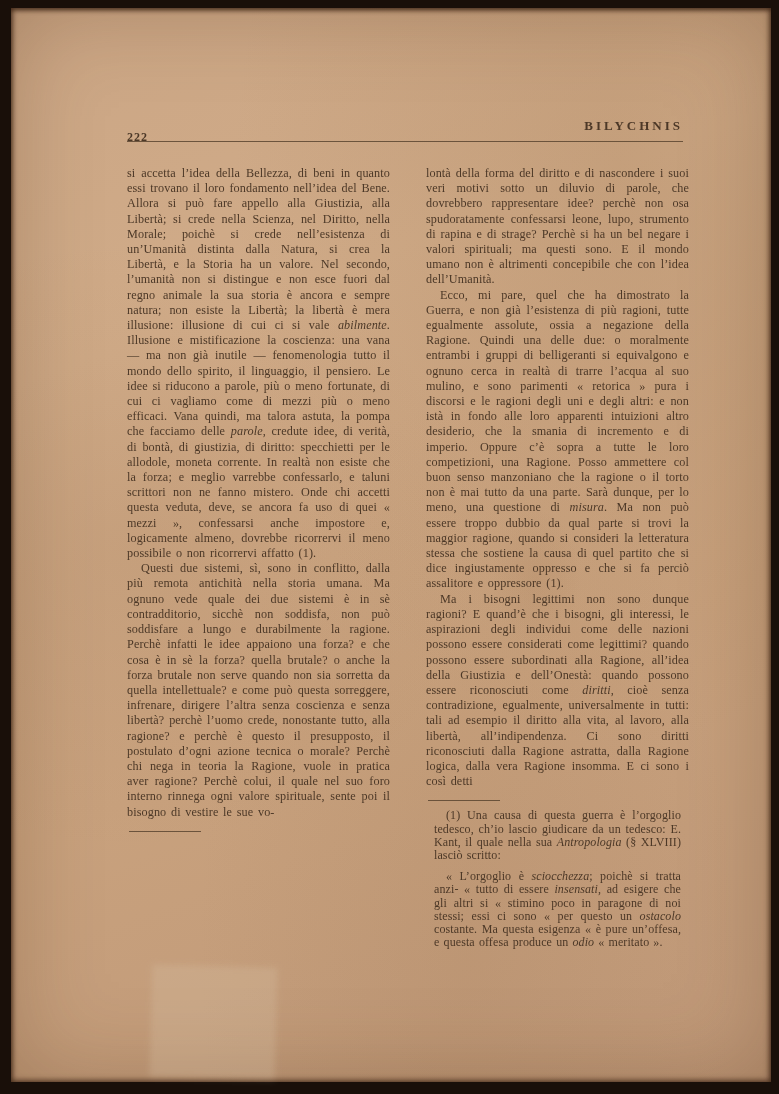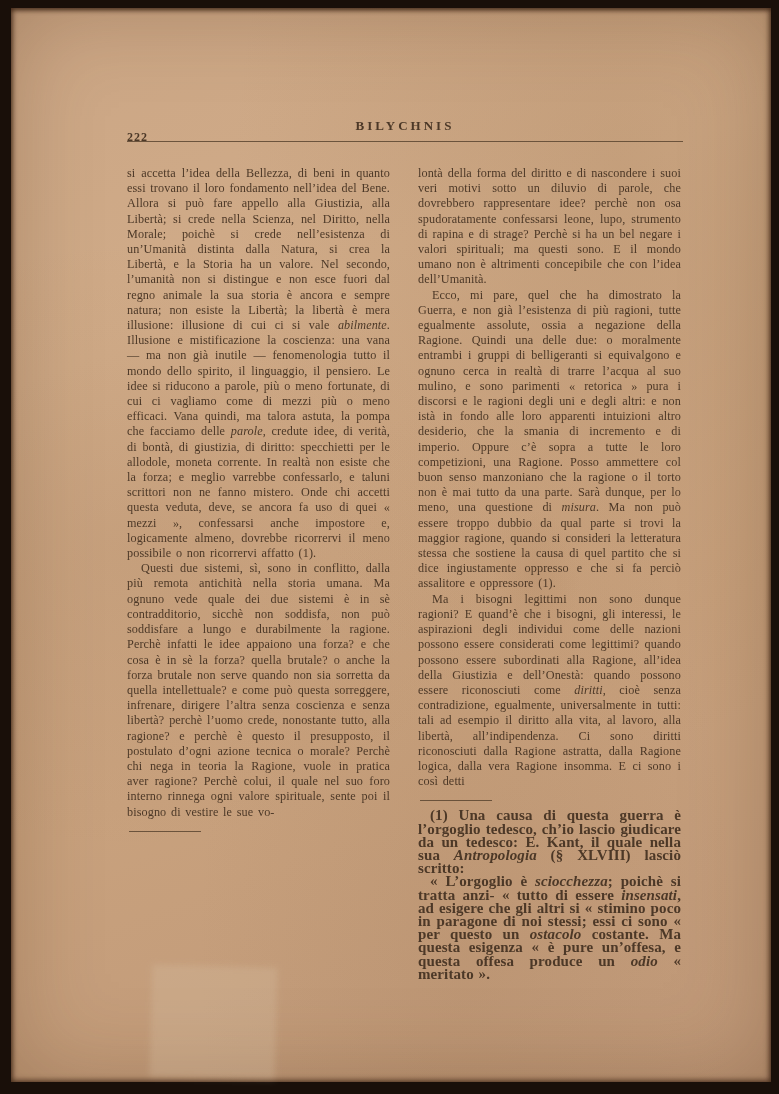--- a/index.html
+++ b/index.html
@@ -68,34 +68,34 @@
   .page-number {
     font-size: 12px;
     font-weight: bold;
     letter-spacing: 1px;
     margin-top: 12px;
   }
   .journal-title {
     position: absolute;
     left: 0;
     right: 0;
-    text-align: center;
+    text-align: right;
     font-size: 13px;
     letter-spacing: 3px;
     font-weight: bold;
   }
   .head-rule {
     border: 0;
     border-top: 1.5px solid #5b4530;
     margin: 3px 0 0 0;
     opacity: 0.85;
   }
   .columns {
     display: flex;
-    gap: 28px;
+    gap: 36px;
     margin-top: 24px;
   }
   .col {
     flex: 0 0 263px;
     width: 263px;
   }
   .col p {
     margin: 0;
     font-size: 12.2px;
     line-height: 15.2px;
@@ -107,26 +107,25 @@
     text-indent: 14px;
   }
   .fn-rule {
     border: 0;
     border-top: 1px solid #5b4530;
     width: 72px;
     margin: 11px 0 8px 2px;
     opacity: 0.85;
   }
   .footnotes p {
-    margin: 0;
-    font-size: 15px;
+    margin: 8px;
+    font-size: 12px;
     line-height: 13.2px;
     text-align: justify;
     word-spacing: 1px;
-    font-weight: bold;
   }
   .footnotes p.indent {
     text-indent: 12px;
   }
   i {
     font-style: italic;
   }
 </style>
 </head>
 <body>

